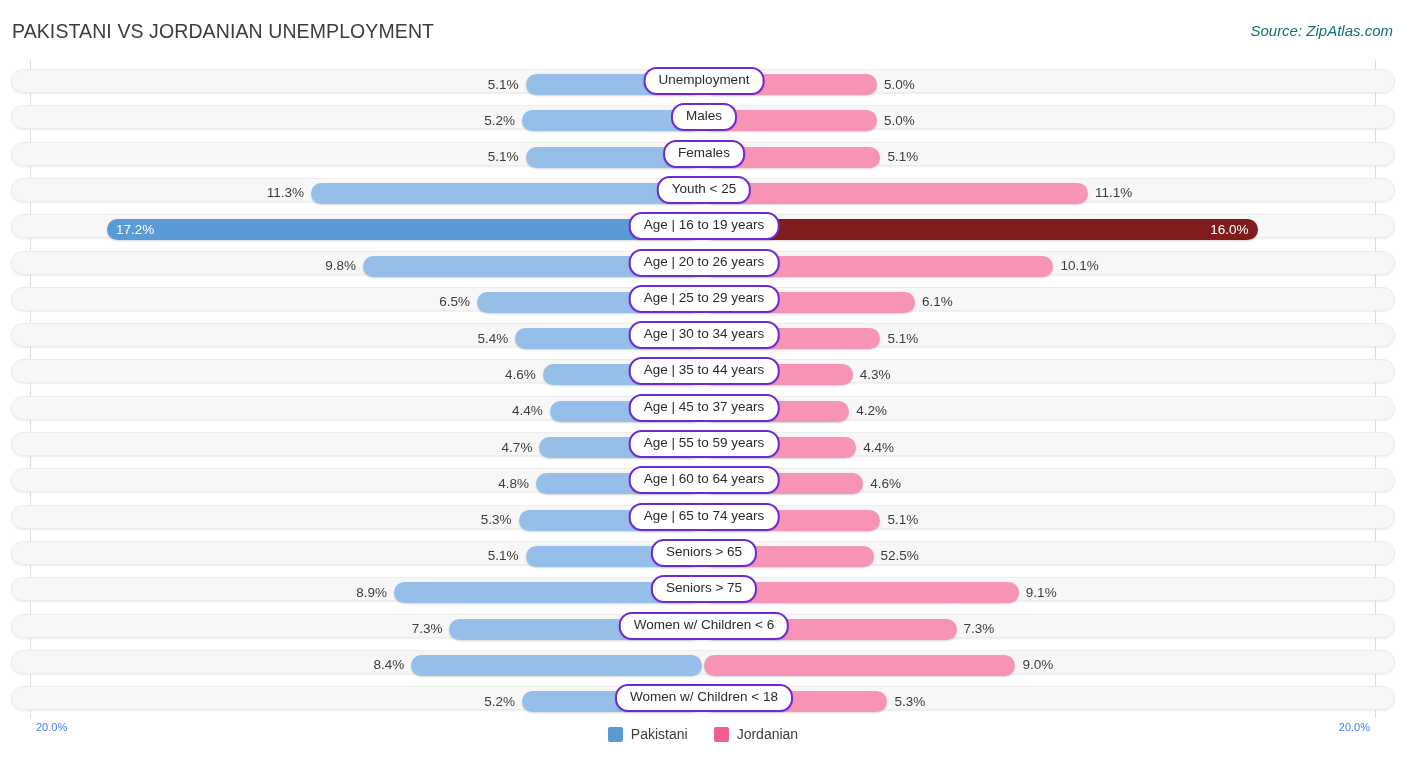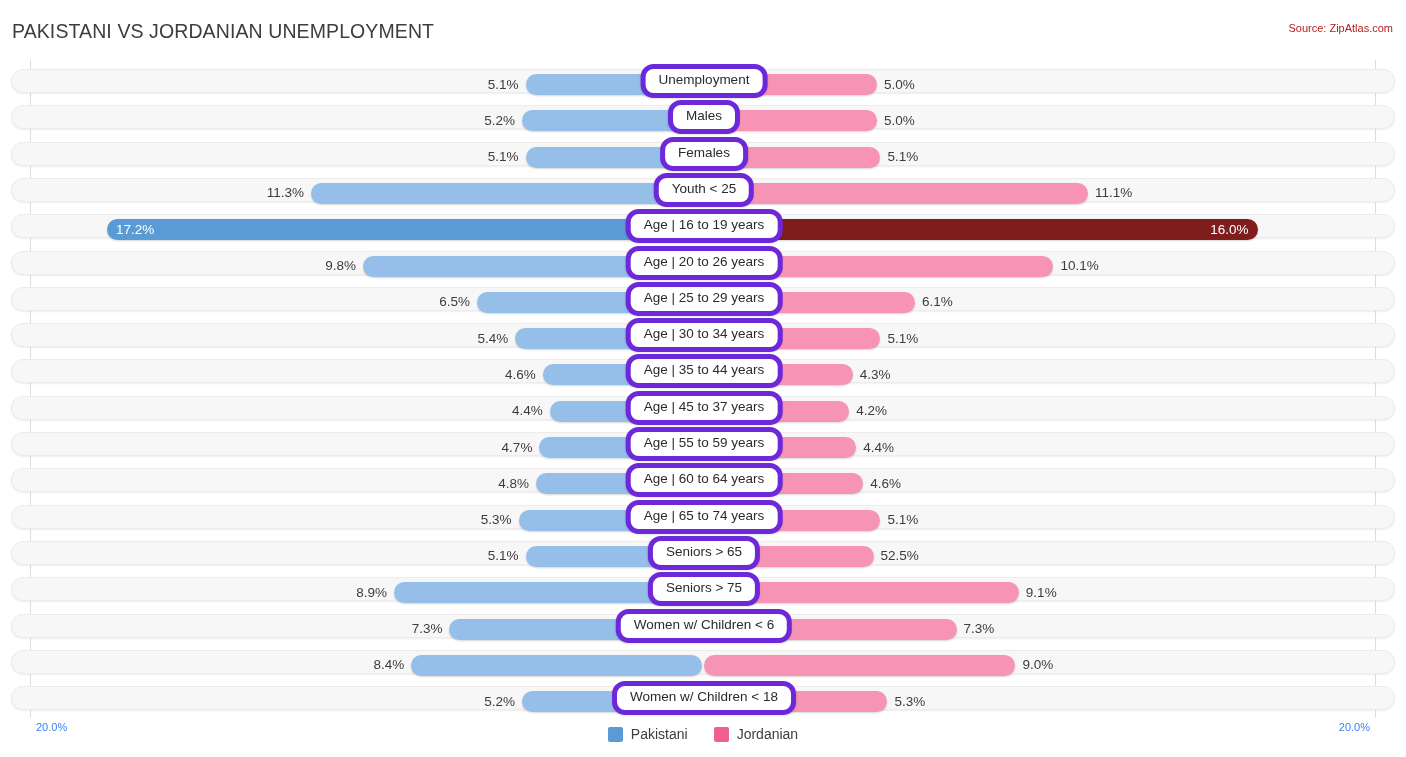--- a/index.html
+++ b/index.html
@@ -28,22 +28,23 @@
     top: 20px;
     font-size: 19.5px;
     color: #3d3d3d;
     letter-spacing: 0.1px;
     white-space: nowrap;
   }
   #source-label {
     position: absolute;
     right: 13px;
     top: 22px;
-    font-size: 11px;
-    color: #b91c1c;
+    font-size: 15px;
+    font-style: italic;
+    color: #0f766e;
     white-space: nowrap;
   }
 
   
   #plot {
     position: absolute;
     left: 0;
     top: 60px;
     width: 1406px;
     height: 658px;
@@ -122,21 +123,21 @@
     color: #ffffff;
   }
 
   
   .pill {
     position: absolute;
     left: 692px;
     top: 50%;
     transform: translate(-50%, -50%);
     background: #ffffff;
-    border: 5px solid #6d28d9;
+    border: 2px solid #6d28d9;
     border-radius: 13px;
     height: 24px;
     line-height: 22px;
     padding: 0 13px;
     font-size: 13.5px;
     color: #2b2b2b;
     white-space: nowrap;
     box-shadow: 0 1px 2px rgba(0,0,0,0.10);
     z-index: 4;
   }

